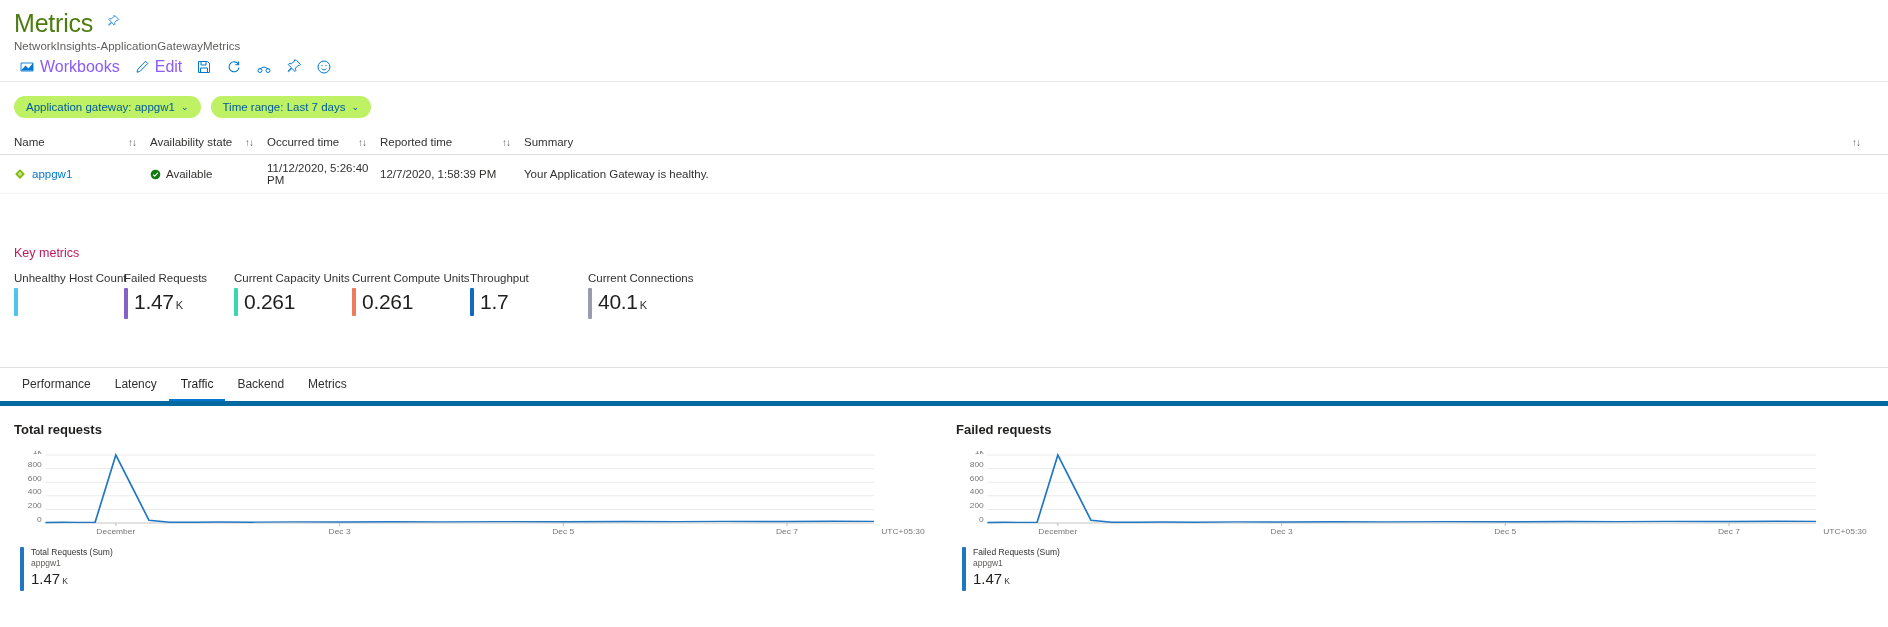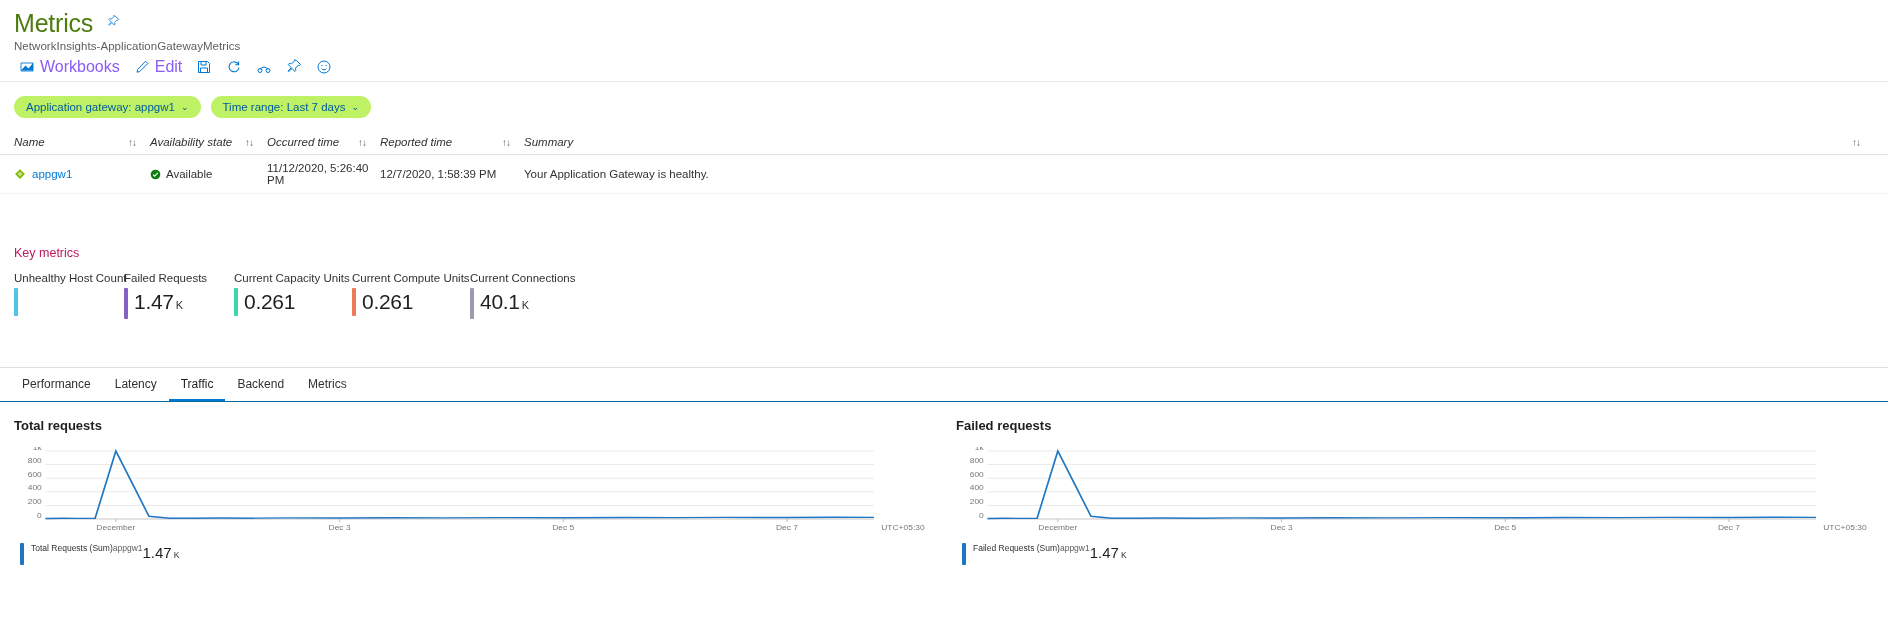--- a/index.html
+++ b/index.html
@@ -48,21 +48,21 @@
   .chev { font-size: 9px; color: #005a9e; }
 
   
   .tbl { margin: 18px 0 0 0; width: 100%; }
   .tbl-head {
     display: flex; align-items: center;
     border-bottom: 1px solid #e1dfdd;
     padding: 0 14px 6px 14px;
     font-size: 11.5px; color: #323130;
   }
-  .th { display: flex; align-items: center; justify-content: space-between; padding-right: 14px; font-style: italic; }
+  .th { display: flex; align-items: center; justify-content: space-between; padding-right: 14px; }
   .th span.lbl { font-weight: 400; }
   .sort { color: #605e5c; font-size: 10px; letter-spacing: -1px; }
   .tbl-row {
     display: flex; align-items: center;
     padding: 7px 14px; font-size: 11.5px;
     border-bottom: 1px solid #f3f2f1;
   }
   .c-name { width: 136px; display: flex; align-items: center; gap: 6px; }
   .c-avail { width: 117px; display: flex; align-items: center; gap: 5px; }
   .c-occ { width: 113px; }
@@ -88,21 +88,21 @@
     font-size: 21px; font-weight: 300; color: #201f1e;
     line-height: 28px; letter-spacing: -0.3px;
     display: flex; align-items: baseline; gap: 2px;
   }
   .km-unit { font-size: 11px; font-weight: 400; color: #323130; }
 
   
   .tabs-wrap {
     margin-top: 48px;
     border-top: 1px solid #e1dfdd;
-    border-bottom: 1px solid #0369a1;
+    border-bottom: 5px solid #0369a1;
     text-align: center;
   }
   .tabs { display: flex; gap: 0px; padding: 0 10px; }
   .tab {
     font-size: 12px; color: #323130; padding: 9px 12px 8px 12px;
     cursor: pointer; border-bottom: 2px solid transparent; white-space: nowrap;
   }
   .tab.active { border-bottom-color: #0078d4; color: #201f1e; }
 
   
@@ -112,21 +112,21 @@
     font-size: 13px; font-weight: 700; color: #201f1e; margin-bottom: 14px;
   }
   .chart-svg-wrap { width: 100%; }
   .chart-svg { display: block; width: 100%; height: 86px; }
   .axis-lbl { font-size: 7px; fill: #767676; font-family: "Liberation Sans", sans-serif; }
   .grid-line { stroke: #edebe9; stroke-width: 1; }
   .series-line { fill: none; stroke: #1f77c4; stroke-width: 1.4; }
 
   .legend { display: flex; gap: 7px; margin-top: 10px; padding-left: 6px; }
   .legend-bar { width: 4px; background: #1f77c4; border-radius: 1px; }
-  .legend-txt { display: flex; flex-direction: row; }
+  .legend-txt { display: flex; flex-direction: column; }
   .legend-metric { font-size: 8.5px; color: #323130; line-height: 11px; }
   .legend-res { font-size: 8.5px; color: #605e5c; line-height: 11px; }
   .legend-val {
     font-size: 15px; font-weight: 300; color: #201f1e;
     line-height: 19px; display: flex; align-items: baseline; gap: 2px;
   }
   .legend-unit { font-size: 8.5px; font-weight: 400; color: #323130; }
   .tz { font-size: 7px; fill: #767676; }
 </style>
 </head>
@@ -287,20 +287,27 @@
       <div class="km-valrow">
         <div class="km-bar" style="background: rgb(58, 214, 176);"></div>
         <div class="km-val">0.261</div>
       </div>
     </div>
     <div class="km-tile wide">
       <div class="km-label">Current Compute Units</div>
       <div class="km-valrow">
         <div class="km-bar" style="background: rgb(236, 122, 92);"></div>
         <div class="km-val">0.261</div>
+      </div>
+    </div>
+    <div class="km-tile wide">
+      <div class="km-label">Throughput</div>
+      <div class="km-valrow">
+        <div class="km-bar" style="background: rgb(15, 108, 189);"></div>
+        <div class="km-val">1.7</div>
       </div>
     </div>
     <div class="km-tile wide">
       <div class="km-label">Current Connections</div>
       <div class="km-valrow">
         <div class="km-bar" style="background: rgb(155, 155, 176);"></div>
         <div class="km-val">40.1<span class="km-unit">K</span></div>
       </div>
     </div>
   </div>

